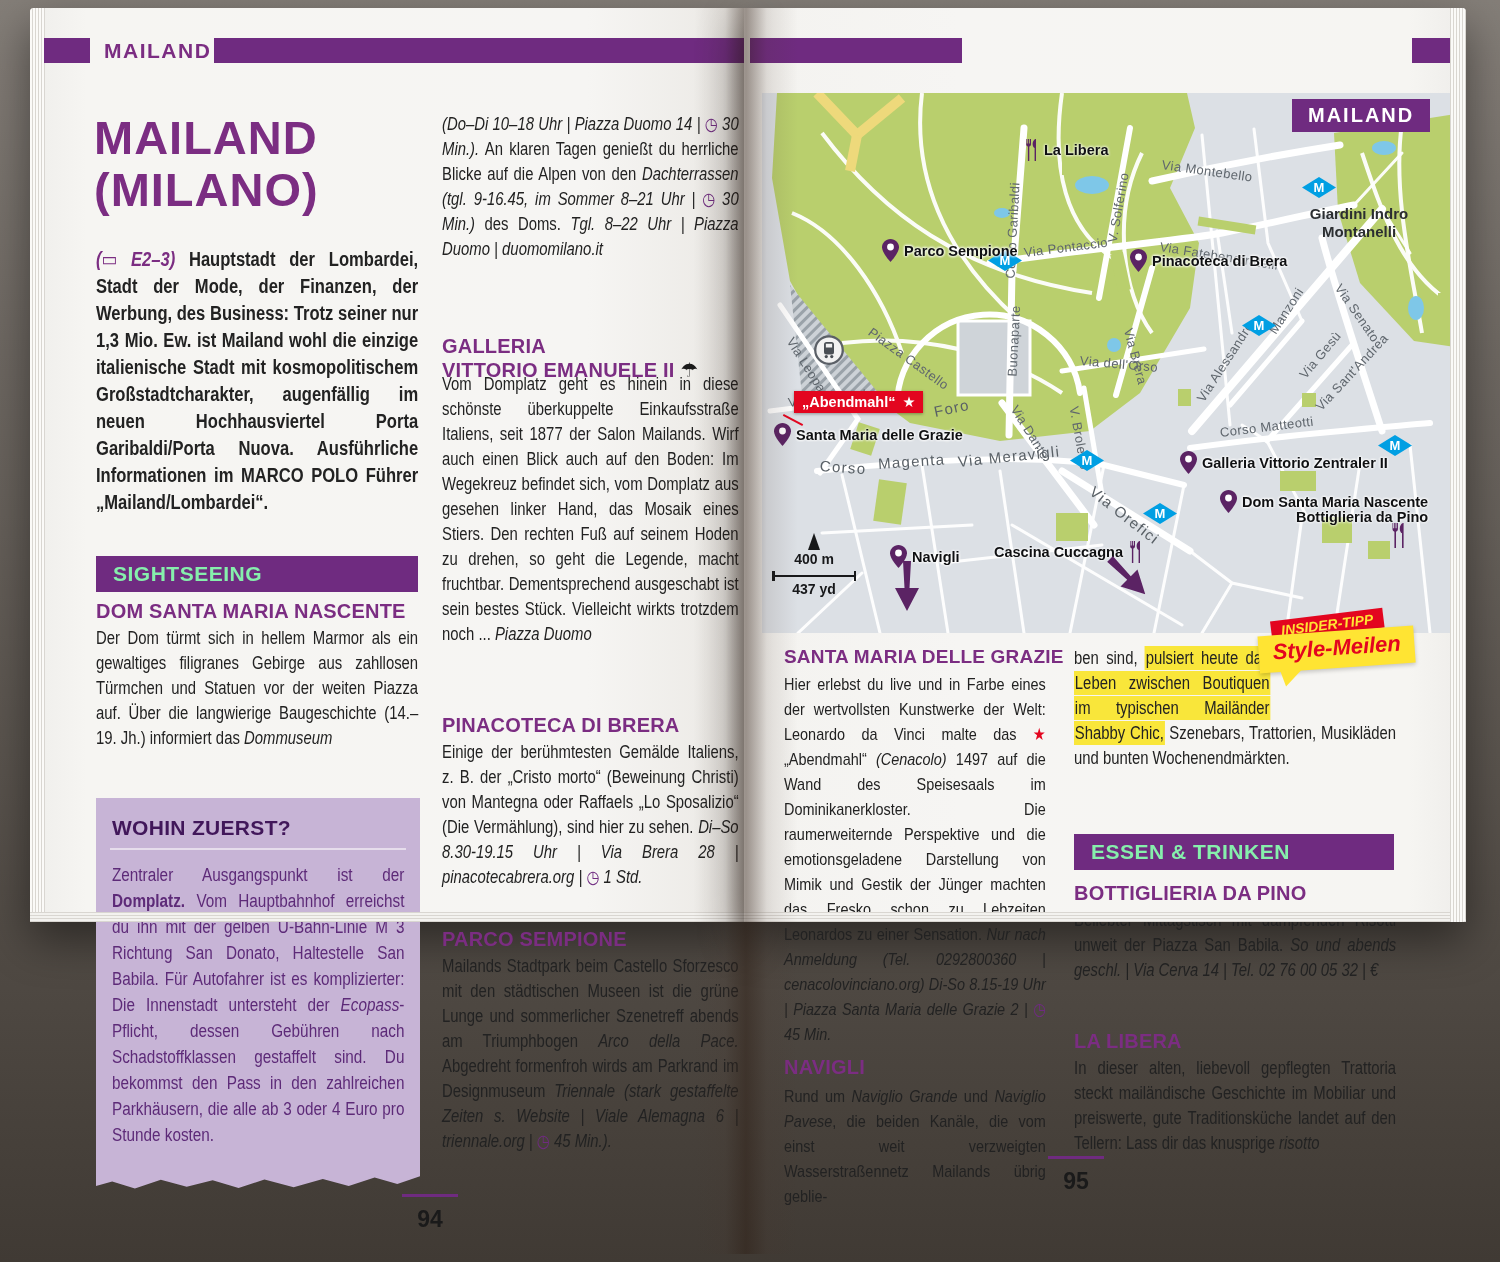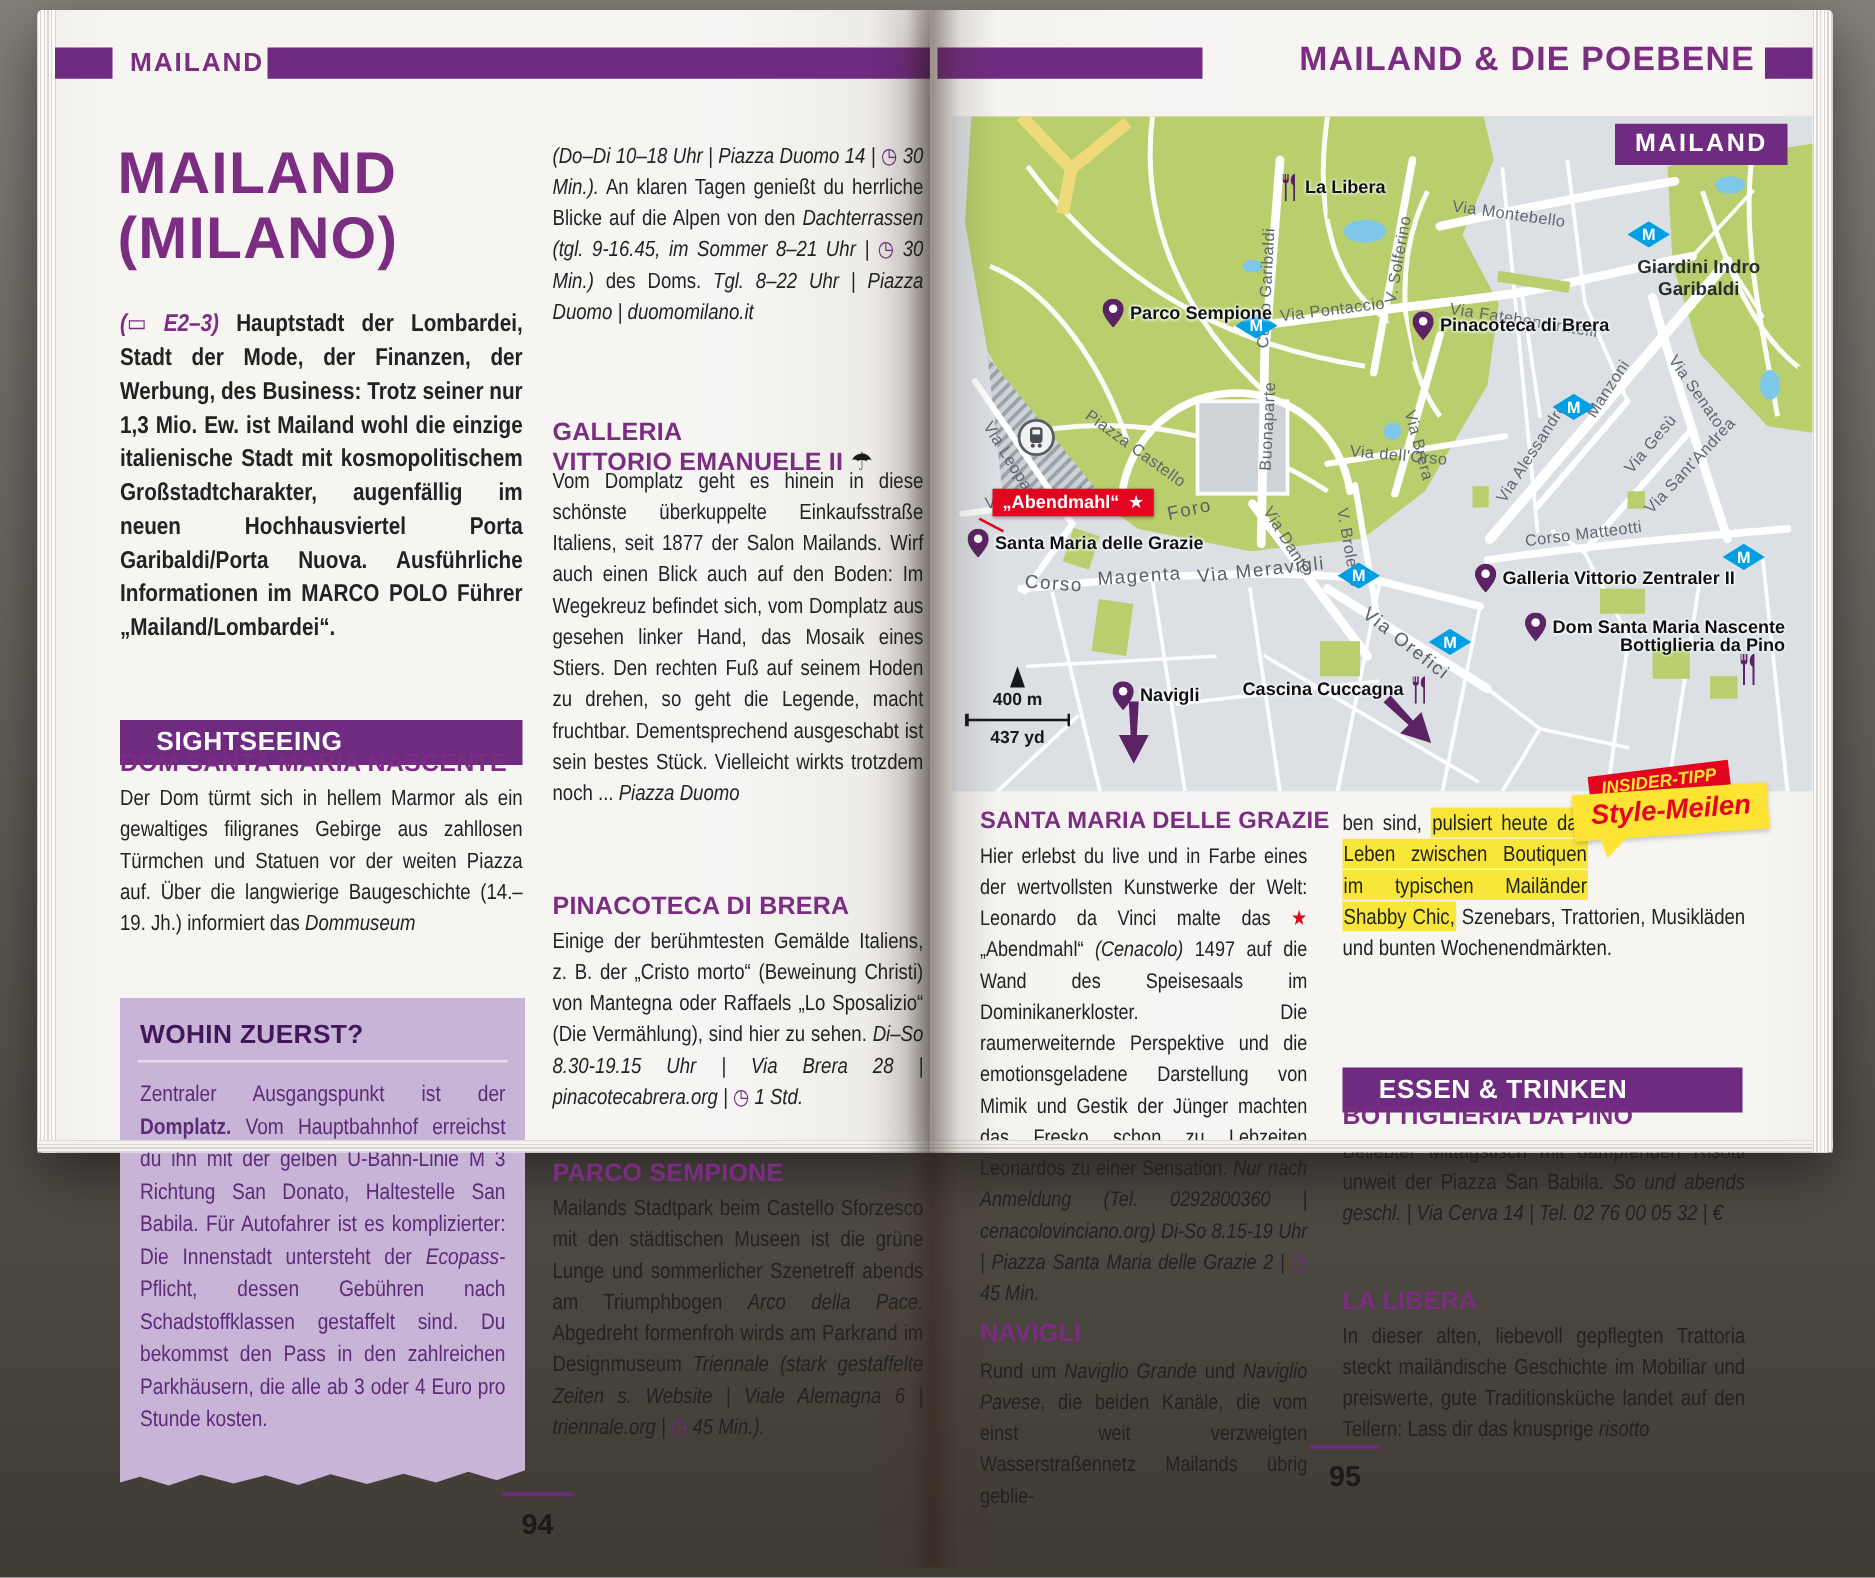--- a/index.html
+++ b/index.html
@@ -26,22 +26,22 @@
   .kicker-label{position:absolute;font-weight:bold;font-size:21px;letter-spacing:1.5px;color:#7b2d82;}
   .body-text{position:absolute;font-size:17.5px;line-height:25px;color:#222;text-align:justify;}
   .cond{transform:scaleX(.85);transform-origin:0 0;}
   .i{font-style:italic;}
   .b{font-weight:bold;}
   .pi{color:#7b2d82;font-style:italic;}
   .clk{color:#6f2b80;font-weight:bold;font-style:normal;}
   .red{color:#e3051f;}
   .hl{background:#f9e63a;padding:2px 1px;-webkit-box-decoration-break:clone;box-decoration-break:clone;}
   .h{position:absolute;font-weight:bold;font-size:20px;color:#7b2d82;letter-spacing:.2px;white-space:nowrap;}
-  .section-bar{position:absolute;height:36px;background:#6f2b80;color:#ffffff;font-weight:bold;
-    font-size:21px;display:flex;align-items:center;padding-left:29px;box-sizing:border-box;letter-spacing:.5px;margin-top:20px;}
+  .section-bar{position:absolute;height:36px;background:#6f2b80;color:#86efac;font-weight:bold;
+    font-size:21px;display:flex;align-items:center;padding-left:17px;box-sizing:border-box;letter-spacing:.5px;}
   .pagenum{position:absolute;width:76px;text-align:center;}
   .pagenum .rule{width:56px;height:3px;background:#6f2b80;margin:0 auto 9px;}
   .pagenum .num{font-weight:bold;font-size:23px;color:#1a1a1a;}
 
   
   .title{position:absolute;left:64px;top:104px;font-weight:bold;font-size:47px;line-height:52px;
     color:#7b2d82;letter-spacing:1px;}
   .intro{font-weight:bold;}
   .wohin{position:absolute;left:66px;top:790px;width:324px;height:392px;background:#c7b4d6;
     clip-path:polygon(0 0,100% 0,100% 96.5%,93% 98.5%,86% 96.8%,78% 99%,70% 97.2%,61% 99.3%,52% 97.3%,44% 99.5%,36% 97.5%,28% 99.2%,20% 97.4%,12% 99.6%,5% 97.8%,0 99%);}
@@ -144,21 +144,20 @@
 
       <div class="pagenum" style="left:362px;top:1186px;">
         <div class="rule"></div>
         <div class="num">94</div>
       </div>
       <div class="bottom-edge"></div>
     </div>
 
     <div class="page page-right">
       <div class="kicker-block" style="left:6px;top:30px;width:212px;"></div>
-      <div class="kicker-label-r">MAILAND &amp; DIE POEBENE</div>
       <div class="kicker-block" style="left:668px;top:30px;width:46px;"></div>
 
       <div class="map">
         <svg class="map-base" viewBox="0 0 700 540" preserveAspectRatio="none">
           <defs>
             <pattern id="rail" width="7" height="7" patternTransform="rotate(45)" patternUnits="userSpaceOnUse">
               <rect width="7" height="7" fill="#cdd2d7"></rect>
                 <rect width="3" height="7" fill="#9aa2a9"></rect>
             </pattern>
           </defs>
@@ -378,21 +377,21 @@
     <span class="rl">Cascina Cuccagna</span>
   </div>
             <div class="rest-label no-icon" style="left: 534px; top: 416px;">
 
     <span class="rl">Bottiglieria da Pino</span>
   </div>
           </div>
 
         <div class="giardini">
           <div>Giardini Indro</div>
-          <div>Garibaldi</div>
+          <div>Montanelli</div>
         </div>
 
         <div class="abendmahl-line"></div>
         <div class="abendmahl">
           <span>„Abendmahl“</span>
           <span>★</span>
         </div>
 
         <div class="map-region-label">MAILAND</div>
 

